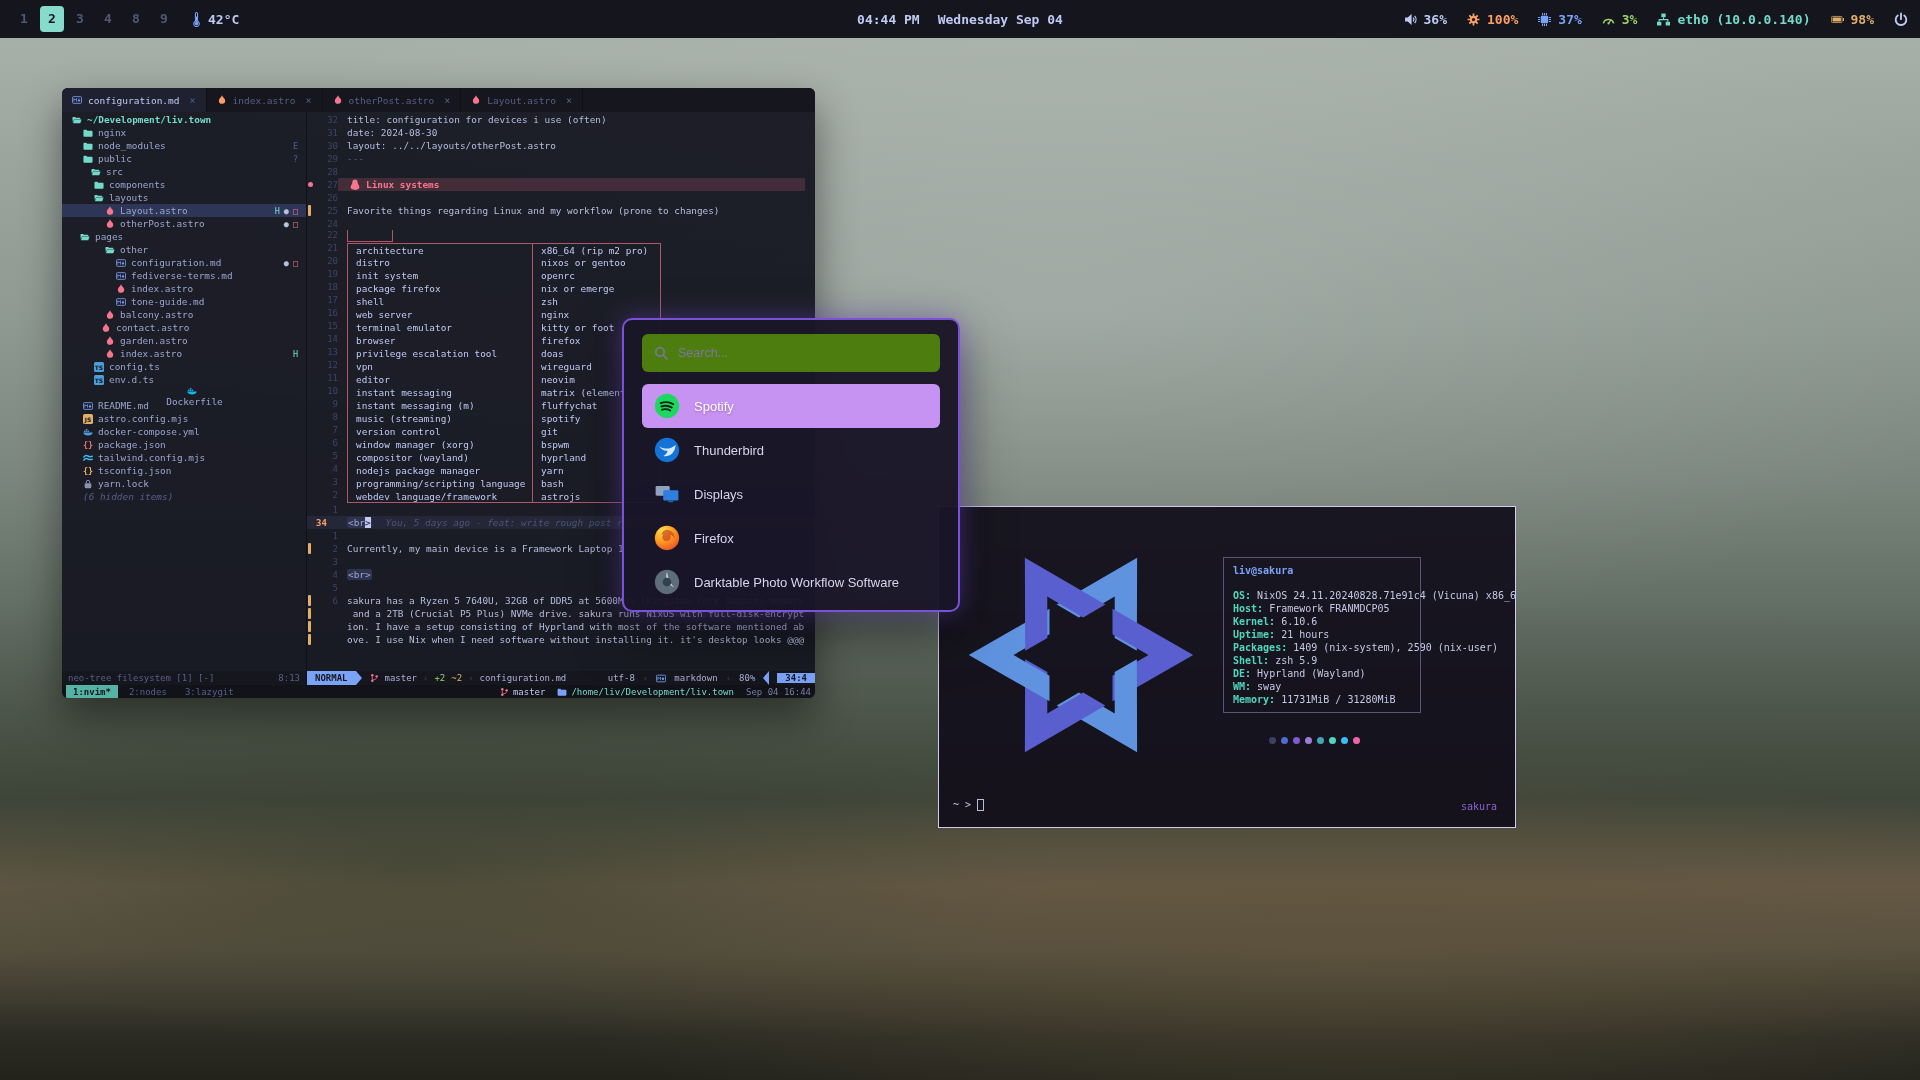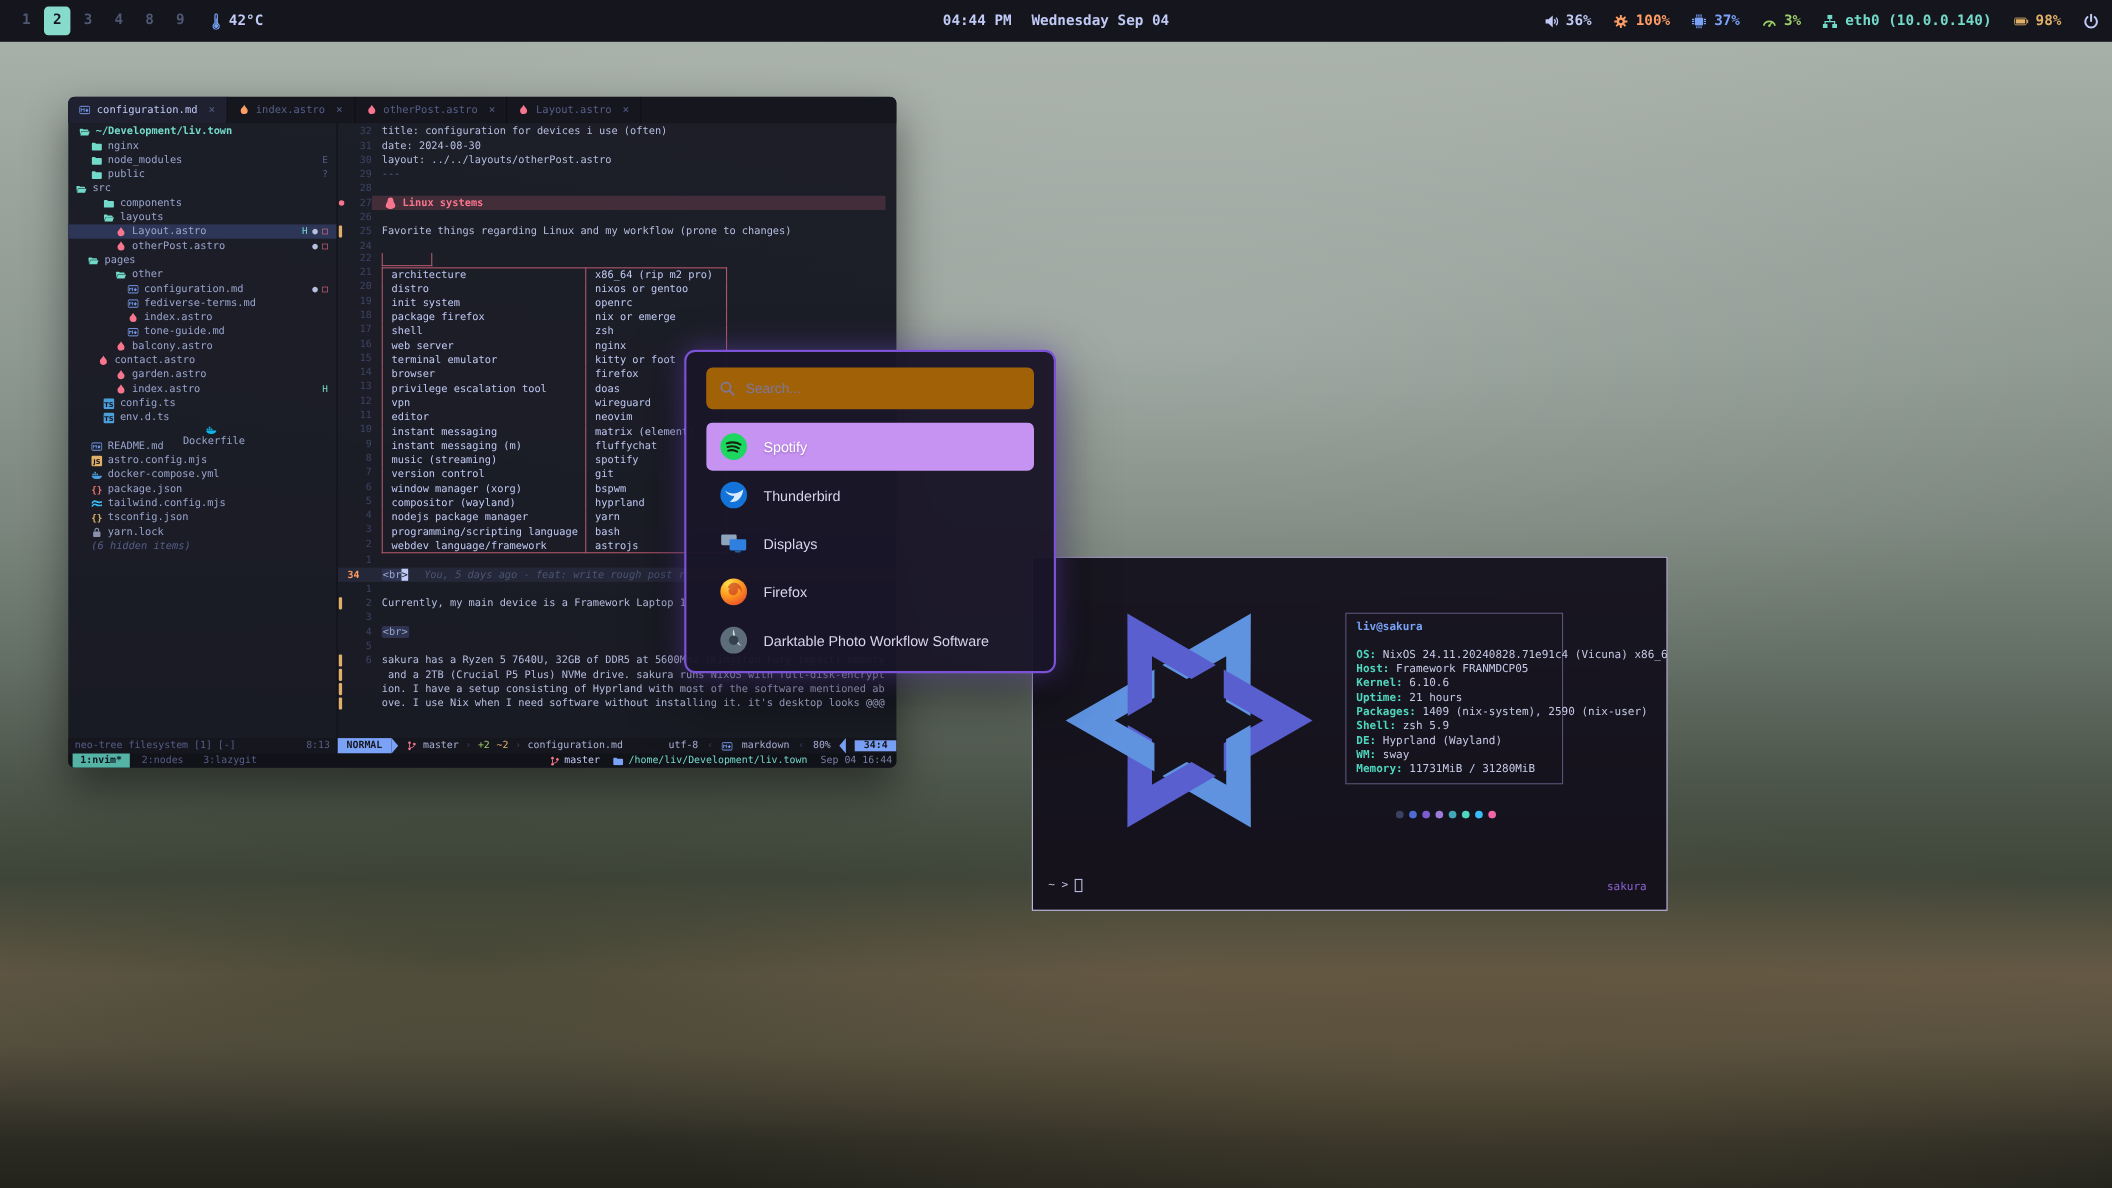--- a/index.html
+++ b/index.html
@@ -93,21 +93,21 @@
   .tw.active{background:#54b3a5;color:#10141c;font-weight:bold}
   .tmux-right{margin-left:auto;display:flex;gap:12px;align-items:center}
   .tm-branch{color:#c0caf5;display:flex;gap:4px;align-items:center}
   .tm-branch .icon{width:9px;height:10px;color:#f7768e}
   .tm-path{color:#73daca;display:flex;gap:4px;align-items:center}
   .tm-path .icon{width:10px;height:8px;color:#7aa2f7}
   .tm-date{color:#787fa3}
 
   
   .launcher{position:absolute;left:622px;top:318px;width:338px;height:294px;background:rgba(26,22,40,.97);border:2px solid #7b52d6;border-radius:10px;z-index:30;box-shadow:0 0 26px rgba(123,82,214,.45),0 20px 50px rgba(0,0,0,.5);padding:14px 18px;display:flex;flex-direction:column;font-family:"Liberation Sans",sans-serif}
-  .l-search{height:38px;flex:0 0 38px;background:#a16207;border-radius:6px;display:flex;align-items:center;padding:0 12px;gap:10px;color:#7d77a0}
+  .l-search{height:38px;flex:0 0 38px;background:#4d7c0f;border-radius:6px;display:flex;align-items:center;padding:0 12px;gap:10px;color:#7d77a0}
   .l-search .icon{width:14px;height:14px}
   .l-search input{background:transparent;border:none;outline:none;color:#cfc9ea;font:12.5px "Liberation Sans",sans-serif;flex:1}
   .l-search input::placeholder{color:#7d77a0}
   .l-list{margin-top:12px;flex:1;overflow:hidden}
   .l-item{height:44px;display:flex;align-items:center;gap:14px;padding:0 12px;border-radius:6px;color:#d8d4ea;font-size:13px}
   .l-item.selected{background:#c793f2;color:#ffffff;text-shadow:0 1px 2px rgba(60,20,90,.35)}
   .l-item .icon{width:26px;height:26px}
 
   
   .terminal{position:absolute;left:938px;top:506px;width:578px;height:322px;background:rgba(18,15,27,.94);border:1px solid #cfcaee;z-index:20;font-size:10px;color:#c5c9e6;line-height:13px}
@@ -299,21 +299,21 @@
           <span class="icon" style="color: rgb(115, 218, 202);">
             <svg viewBox="0 0 11 9">
               <path d="M.5 1.8c0-.5.4-.9.9-.9h2.3l1 1h4.9c.5 0 .9.4.9.9v4.9c0 .5-.4.9-.9.9H1.4c-.5 0-.9-.4-.9-.9z" fill="currentColor"></path>
             </svg>
           </span>
           <span class="lbl">public</span>
           <span class="badges">
             <span style="color: rgb(86, 95, 137);">?</span>
           </span>
         </div>
-        <div class="titem" style="padding-left: 7px;">
+        <div class="titem" style="padding-left: 29px;">
           <span class="icon" style="color: rgb(115, 218, 202);">
             <svg viewBox="0 0 12 9">
               <path d="M.5 1.8c0-.5.4-.9.9-.9h2.3l1 1h4.4c.5 0 .9.4.9.9v.7H2.6L1 7.6z" fill="currentColor"></path>
               <path d="M2.8 4h8.7l-1.6 4.4H1.2z" fill="currentColor"></path>
             </svg>
           </span>
           <span class="lbl">src</span>
         </div>
         <div class="titem" style="padding-left: 32px;">
           <span class="icon" style="color: rgb(115, 218, 202);">
@@ -418,21 +418,21 @@
           <span class="lbl">tone-guide.md</span>
         </div>
         <div class="titem" style="padding-left: 43px;">
           <span class="icon" style="color: rgb(247, 118, 142);">
             <svg viewBox="0 0 9 11">
               <path d="M4.5.3C5.3 2.8 7.9 3.6 8 6a3.5 3.5 0 01-7 .2C1 3.7 3.7 2.8 4.5.3z" fill="currentColor"></path>
             </svg>
           </span>
           <span class="lbl">balcony.astro</span>
         </div>
-        <div class="titem" style="padding-left: 27px;">
+        <div class="titem" style="padding-left: 27px; margin-left: 12px;">
           <span class="icon" style="color: rgb(247, 118, 142);">
             <svg viewBox="0 0 9 11">
               <path d="M4.5.3C5.3 2.8 7.9 3.6 8 6a3.5 3.5 0 01-7 .2C1 3.7 3.7 2.8 4.5.3z" fill="currentColor"></path>
             </svg>
           </span>
           <span class="lbl">contact.astro</span>
         </div>
         <div class="titem" style="padding-left: 43px;">
           <span class="icon" style="color: rgb(247, 118, 142);">
             <svg viewBox="0 0 9 11">

